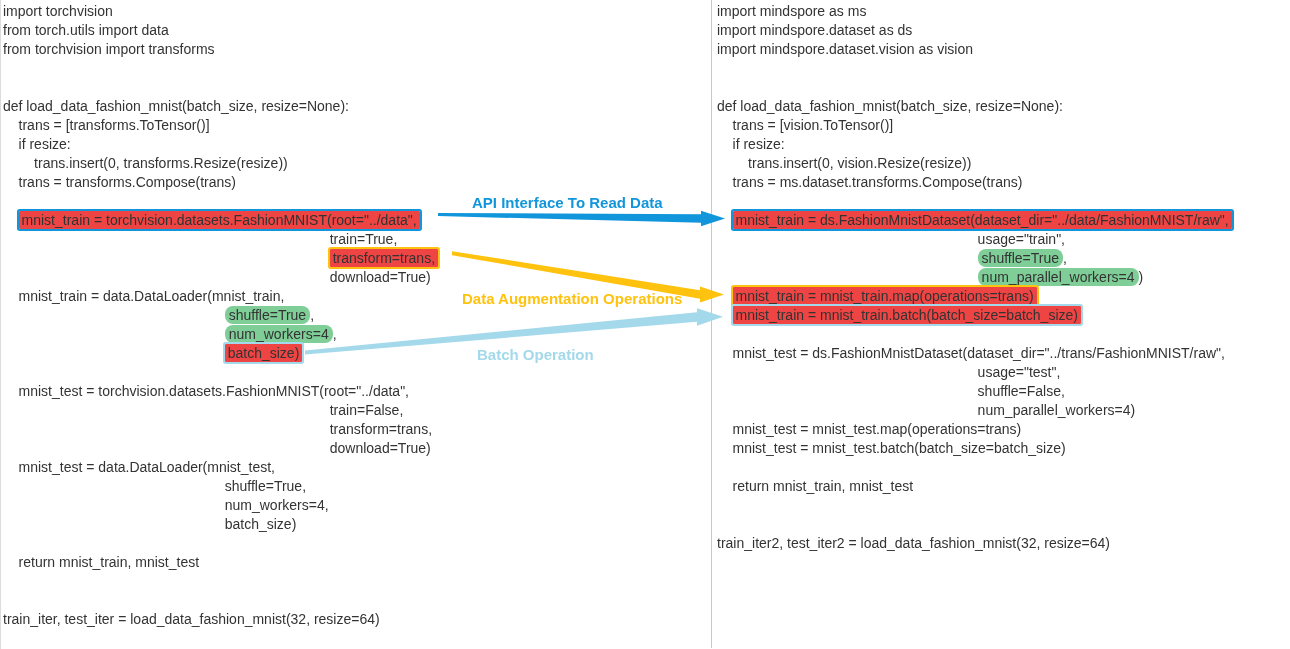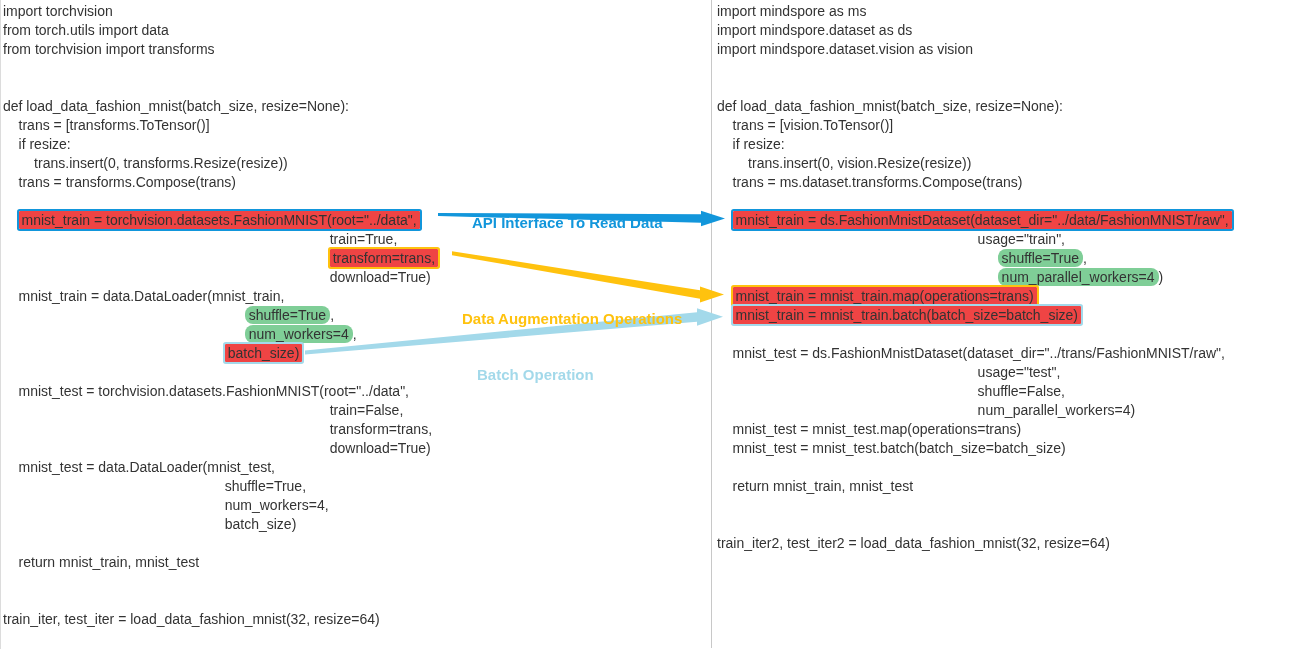--- a/index.html
+++ b/index.html
@@ -24,23 +24,23 @@
     position:absolute;top:2px;z-index:1;
     font-size:14px;color:var(--code-text);
   }
   .pane-left{left:3px;}
   .pane-right{left:717px;}
   .code-line{height:19px;line-height:19px;white-space:pre;}
   .seg-box{background:#ef4444;padding:1px 3px;border-radius:1px;}
   .seg-box-blue{box-shadow:0 0 0 2px var(--accent-blue);}
   .seg-box-yellow{box-shadow:0 0 0 2px var(--accent-yellow);}
   .seg-box-lightblue{box-shadow:0 0 0 2px var(--accent-lightblue);margin-top:12px;}
-  .seg-hl-green{background:var(--highlight-green);border-radius:8px;padding:1px 4px;margin-left:20px;}
+  .seg-hl-green{background:var(--highlight-green);border-radius:8px;padding:1px 4px;}
   .arrows{position:absolute;left:0;top:0;width:1290px;height:649px;z-index:2;pointer-events:none;}
-  .arrow-label{position:absolute;z-index:3;font-weight:bold;font-size:15px;white-space:nowrap;margin-top:20px;}
+  .arrow-label{position:absolute;z-index:3;font-weight:bold;font-size:15px;white-space:nowrap;}
   .label-api{left:472px;top:194px;color:var(--accent-blue);}
   .label-aug{left:462px;top:290px;color:var(--accent-yellow);}
   .label-batch{left:477px;top:346px;color:var(--accent-lightblue);}
 </style>
 </head>
 <body>
 
 <div class="stage">
   <div class="edge-line"></div>
   <div class="pane pane-left" id="pane-left">

